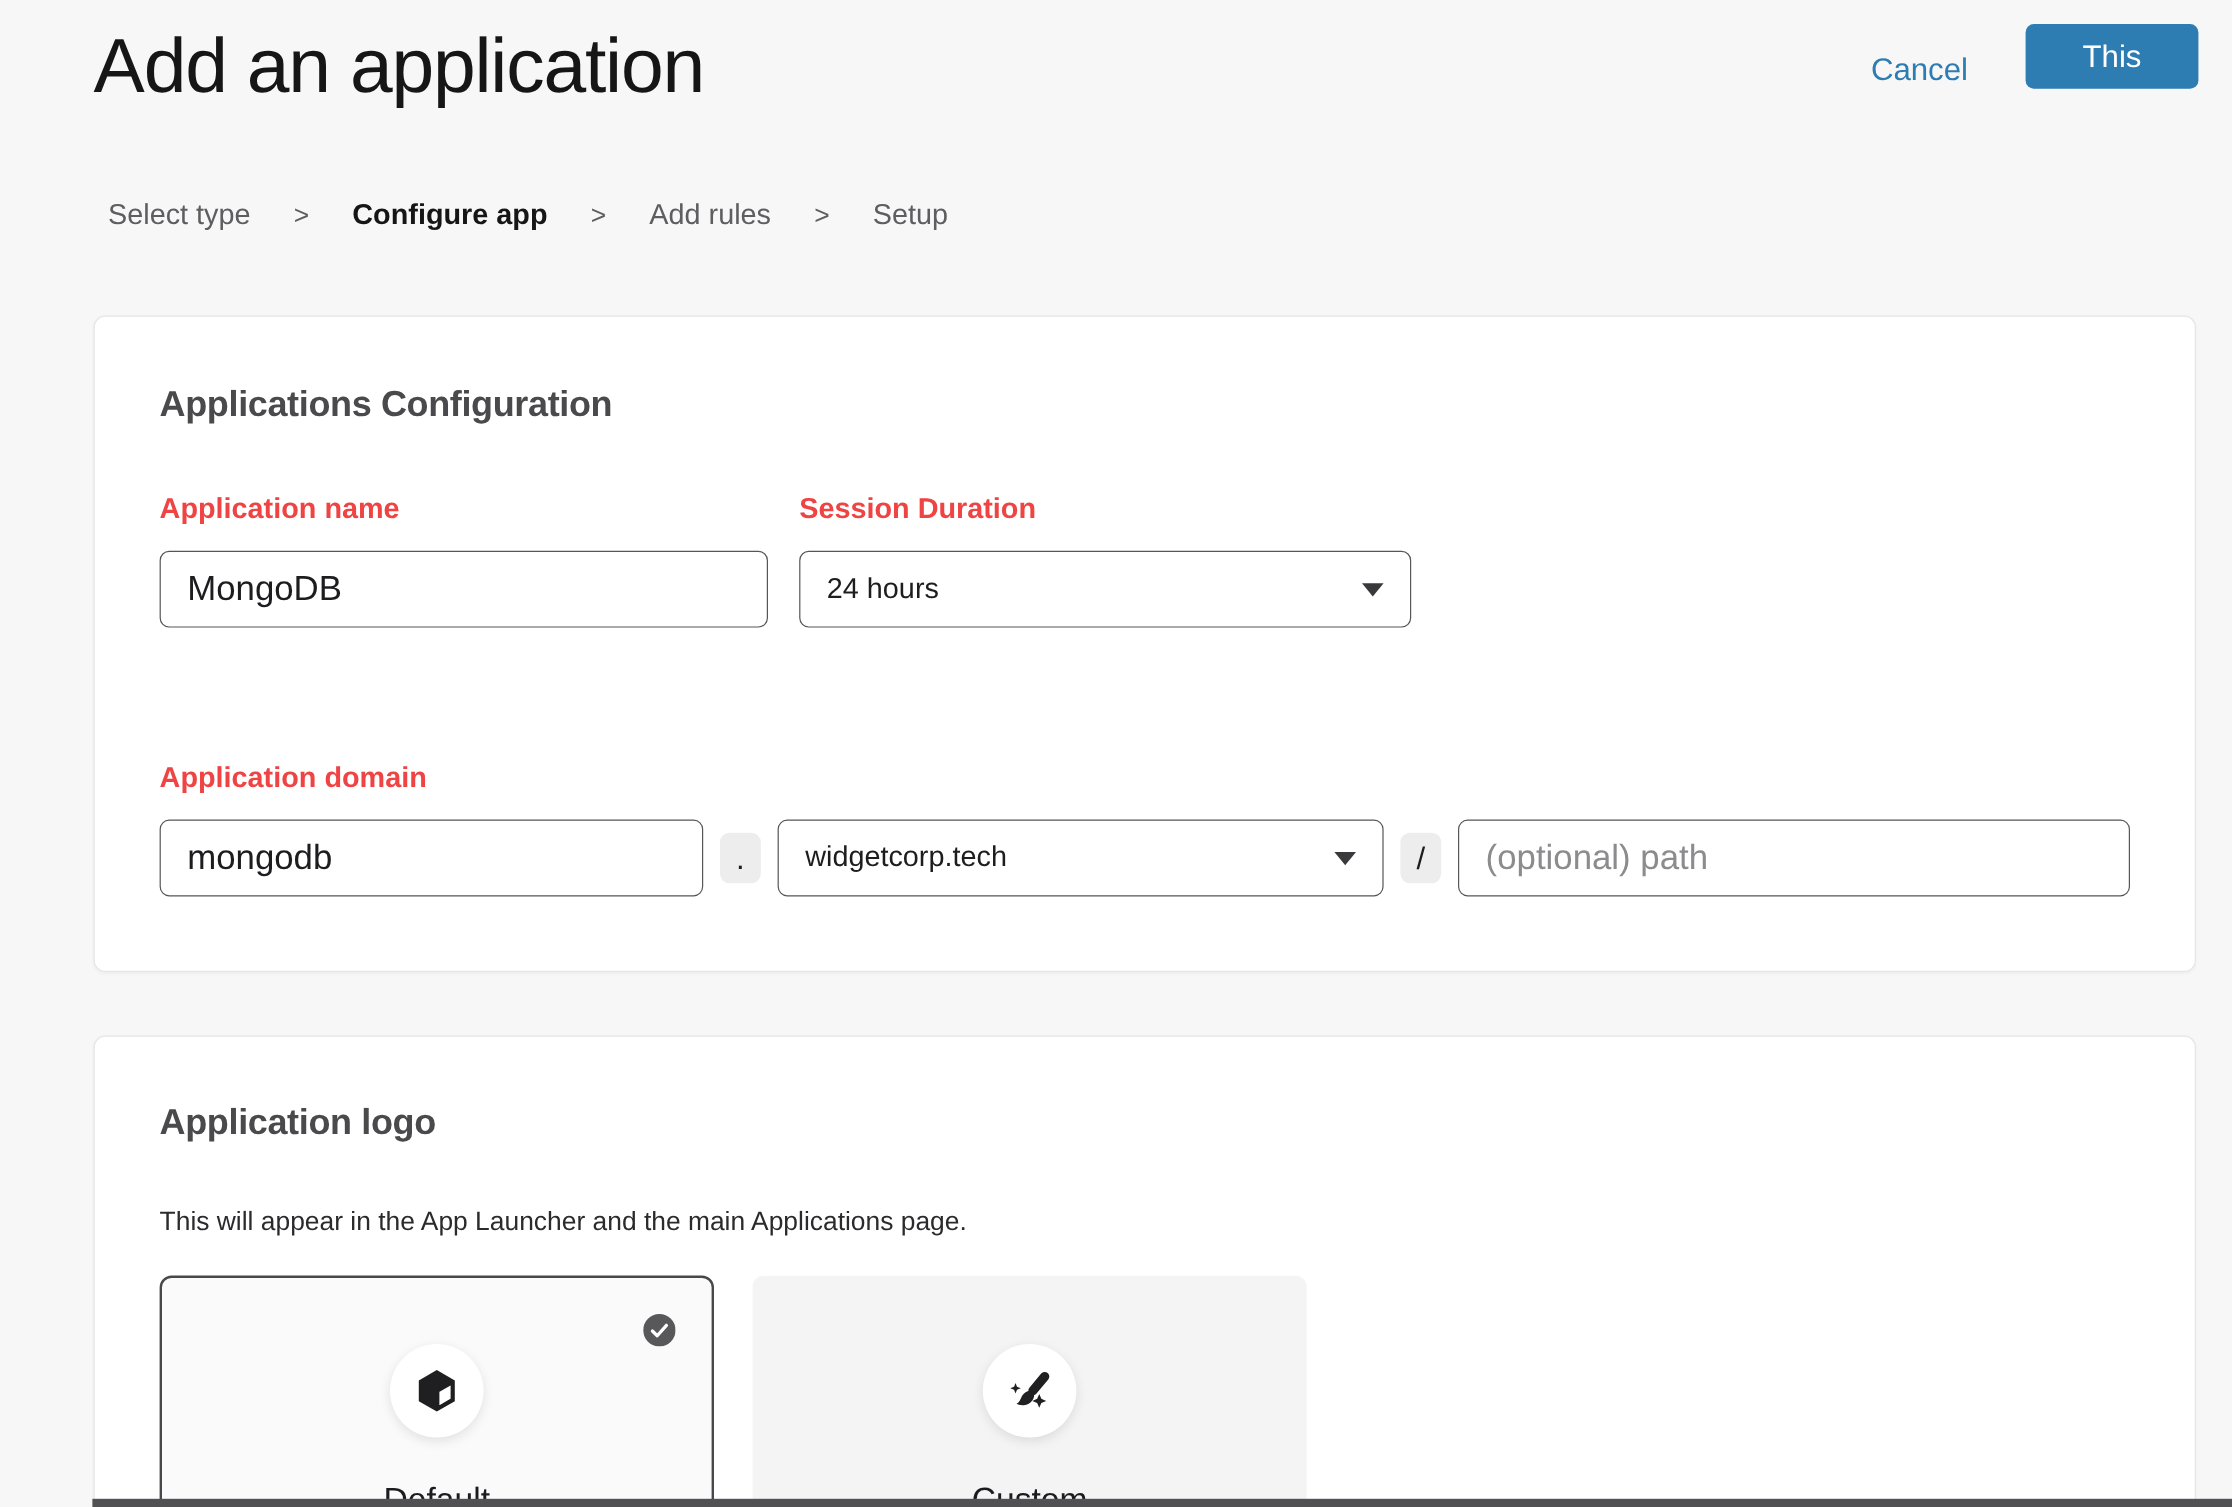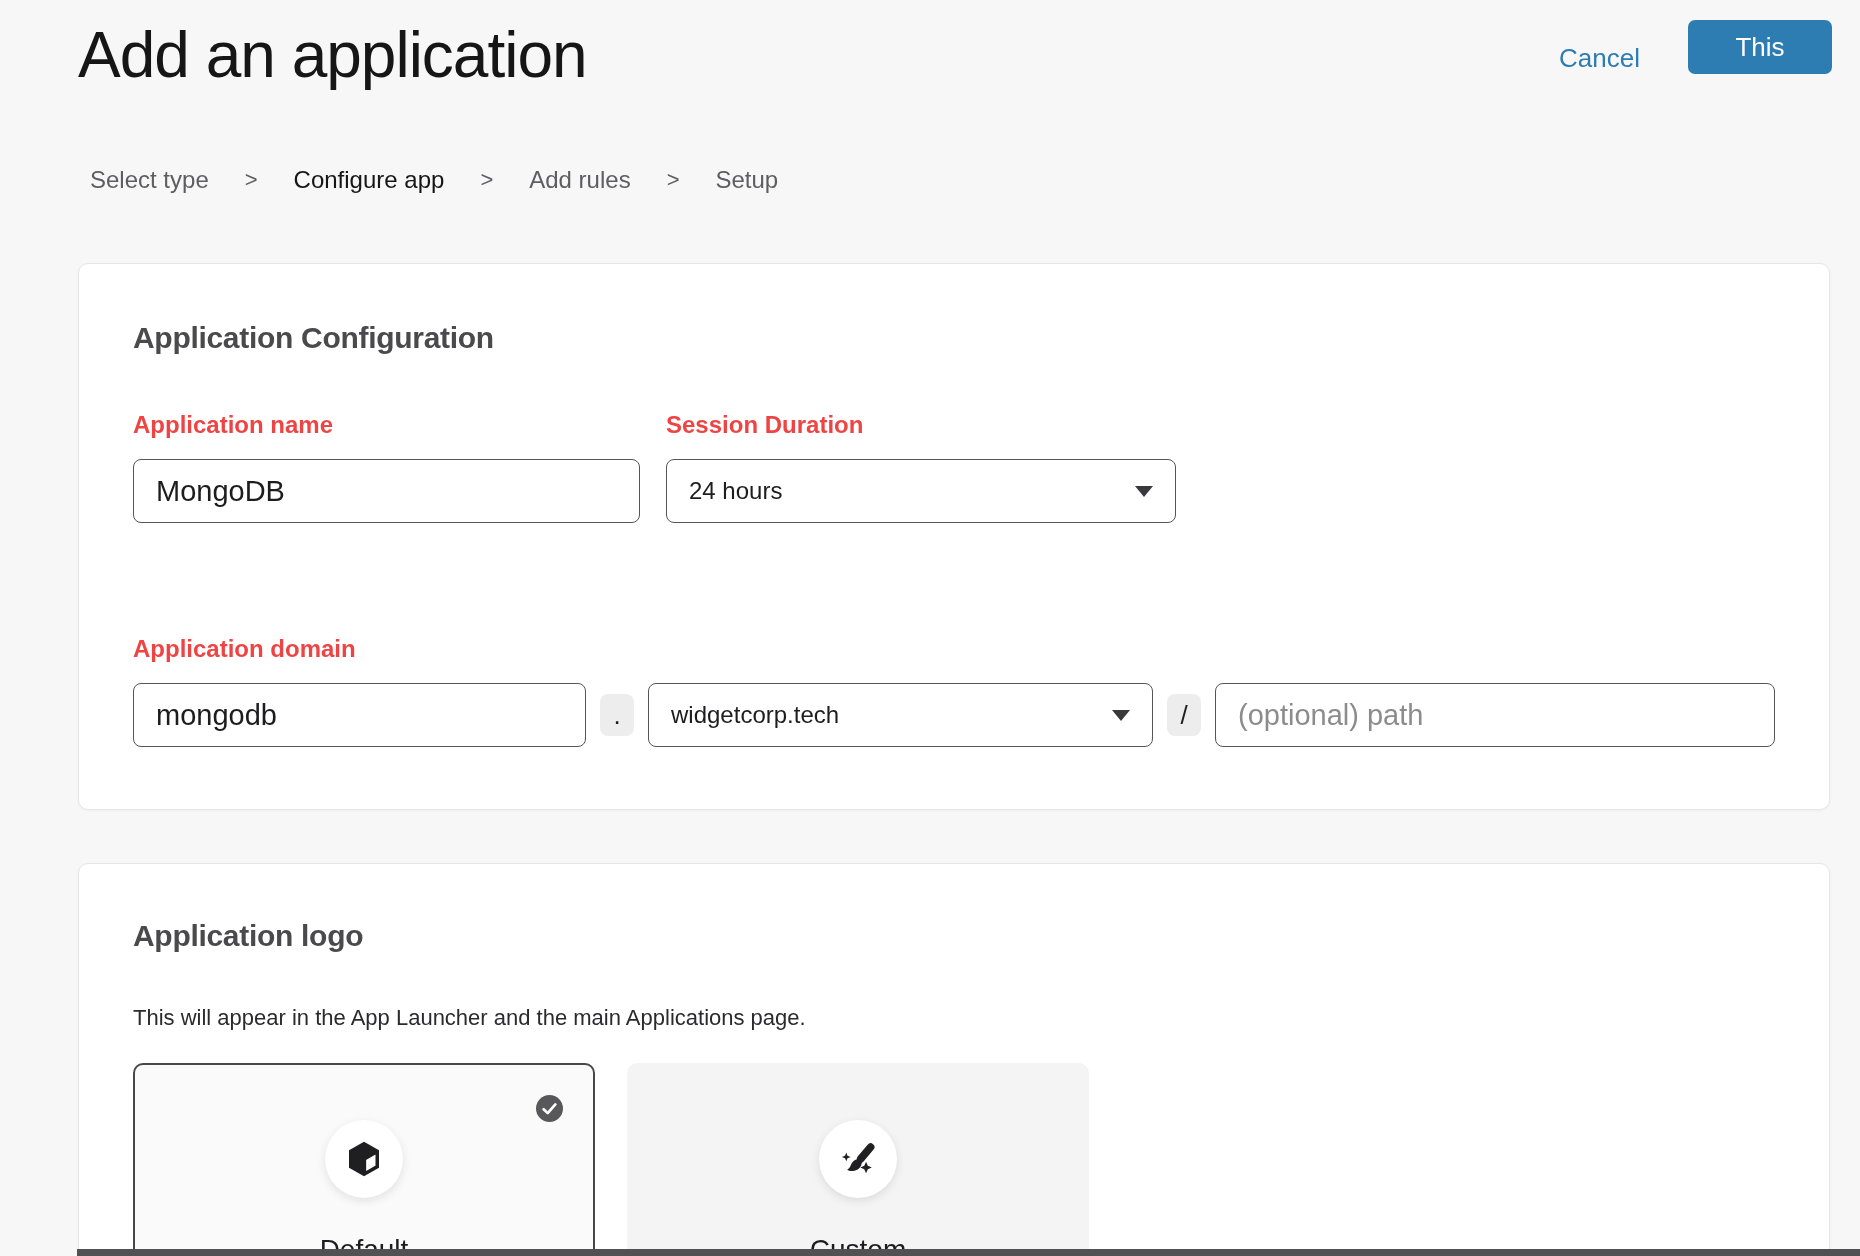--- a/index.html
+++ b/index.html
@@ -31,21 +31,21 @@
     cursor: pointer; font-family: inherit;
   }
 
   
   .breadcrumb {
     position: absolute; left: 90px; top: 166px;
     display: flex; align-items: center; gap: 36px;
     font-size: 24px; color: #5e5e60;
   }
   .breadcrumb .step { color: #5e5e60; }
-  .breadcrumb .step.current { color: #161616; font-weight: 400; }
+  .breadcrumb .step.current { color: #161616; font-weight: 700; }
   .breadcrumb .chevron { color: #5e5e60; font-size: 22px; }
 
   
   .card {
     position: absolute; left: 78px; width: 1752px;
     background: #ffffff; border: 1px solid #e6e6e9; border-radius: 10px;
     box-shadow: 0 1px 3px rgba(0,0,0,0.04);
     padding: 0 54px;
   }
   .card.config-card { top: 263px; height: 547px; }
@@ -138,21 +138,21 @@
     <span class="step">Select type</span>
     <span class="chevron">&gt;</span>
     <span class="step current">Configure app</span>
     <span class="chevron">&gt;</span>
     <span class="step">Add rules</span>
     <span class="chevron">&gt;</span>
     <span class="step">Setup</span>
   </nav>
 
   <section class="card config-card">
-    <h2>Application Configuration</h2>
+    <h2>Applications Configuration</h2>
 
     <div class="row-name-duration">
       <div class="col-name">
         <label class="field-label">Application name</label>
         <input class="text-input" type="text" value="MongoDB" style="">
       </div>
       <div class="col-duration">
         <label class="field-label">Session Duration</label>
         <div class="select-box">
           <span>24 hours</span>

